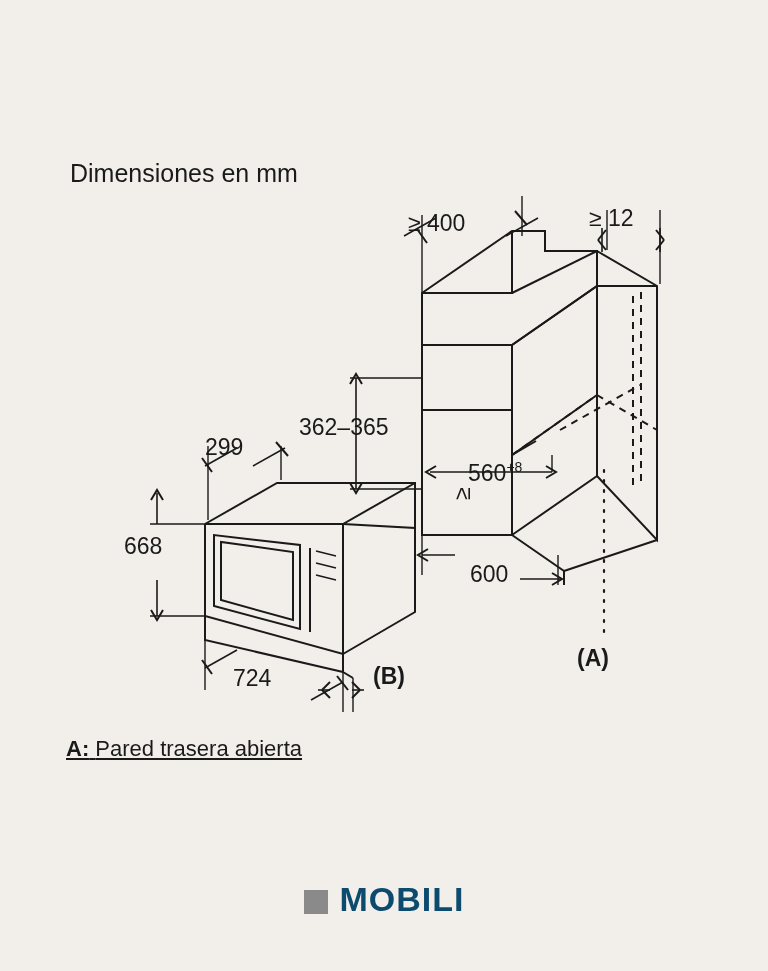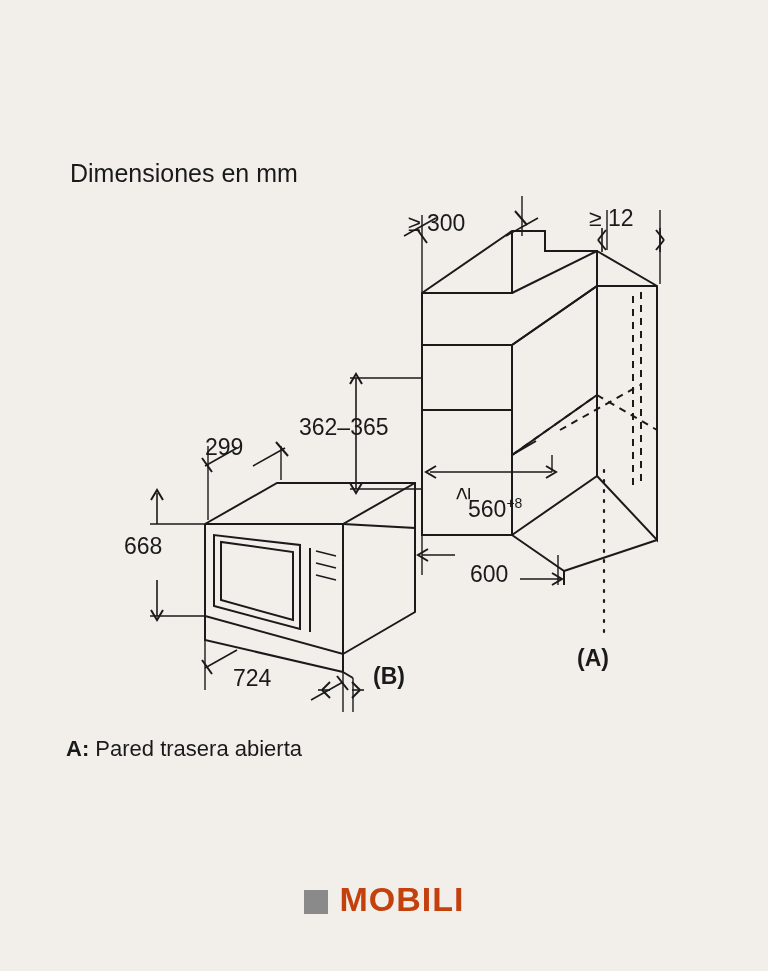--- a/index.html
+++ b/index.html
@@ -63,21 +63,21 @@
   }
   .brand {
     position: absolute;
     left: 0;
     top: 880px;
     width: 768px;
     text-align: center;
     font-size: 34px;
     font-weight: bold;
     letter-spacing: 1px;
-    color: #c2410c;
+    color: #0c4a6e;
   }
   .brand-mark {
     display: inline-block;
     width: 24px;
     height: 24px;
     background: #8a8a8a;
     margin-right: 12px;
     position: relative;
     top: 3px;
   }
@@ -203,43 +203,43 @@
       <path d="M 322 690 L 330 698" stroke-width="2"></path>
       <path d="M 360 690 L 352 682" stroke-width="2"></path>
       <path d="M 360 690 L 352 698" stroke-width="2"></path>
       <path d="M 318 690 L 330 690" stroke-width="1.6"></path>
       <path d="M 352 690 L 364 690" stroke-width="1.6"></path>
     </g>
   </svg>
 
   <div class="lbl title">Dimensiones en mm</div>
 
-  <div class="lbl dim" style="left:408px; top:210px;">≥ 300</div>
+  <div class="lbl dim" style="left:408px; top:210px;">≥ 400</div>
 
   <div class="lbl dim" style="left:589px; top:205px;">≥ 12</div>
 
   <div class="lbl dim" style="left:299px; top:414px;">362–365</div>
 
   <div class="lbl dim vertical" style="left:449px; top:500px;">≥</div>
 
-  <div class="lbl dim" style="left:468px; top:459px;margin-top:36px;"><span>560</span><span class="sup">+8</span></div>
+  <div class="lbl dim" style="left:468px; top:459px;"><span>560</span><span class="sup">+8</span></div>
 
   <div class="lbl dim" style="left:470px; top:561px;">600</div>
 
   <div class="lbl dim" style="left:205px; top:434px;">299</div>
 
   <div class="lbl dim" style="left:124px; top:533px;">668</div>
 
   <div class="lbl dim" style="left:233px; top:665px;">724</div>
 
   <div class="lbl dim-bold" style="left:373px; top:663px;">(B)</div>
 
   <div class="lbl dim-bold" style="left:577px; top:645px;">(A)</div>
 
-  <div class="lbl legend" style="left:66px; top:736px;">
+  <div class="lbl legend" style="left:66px; top:736px;text-decoration:underline;">
     <b>A:</b>
     <span>Pared trasera abierta</span>
   </div>
 
   <div class="brand">
     <span class="brand-mark"></span><span>MOBILI</span>
   </div>
 
 </div>
 

